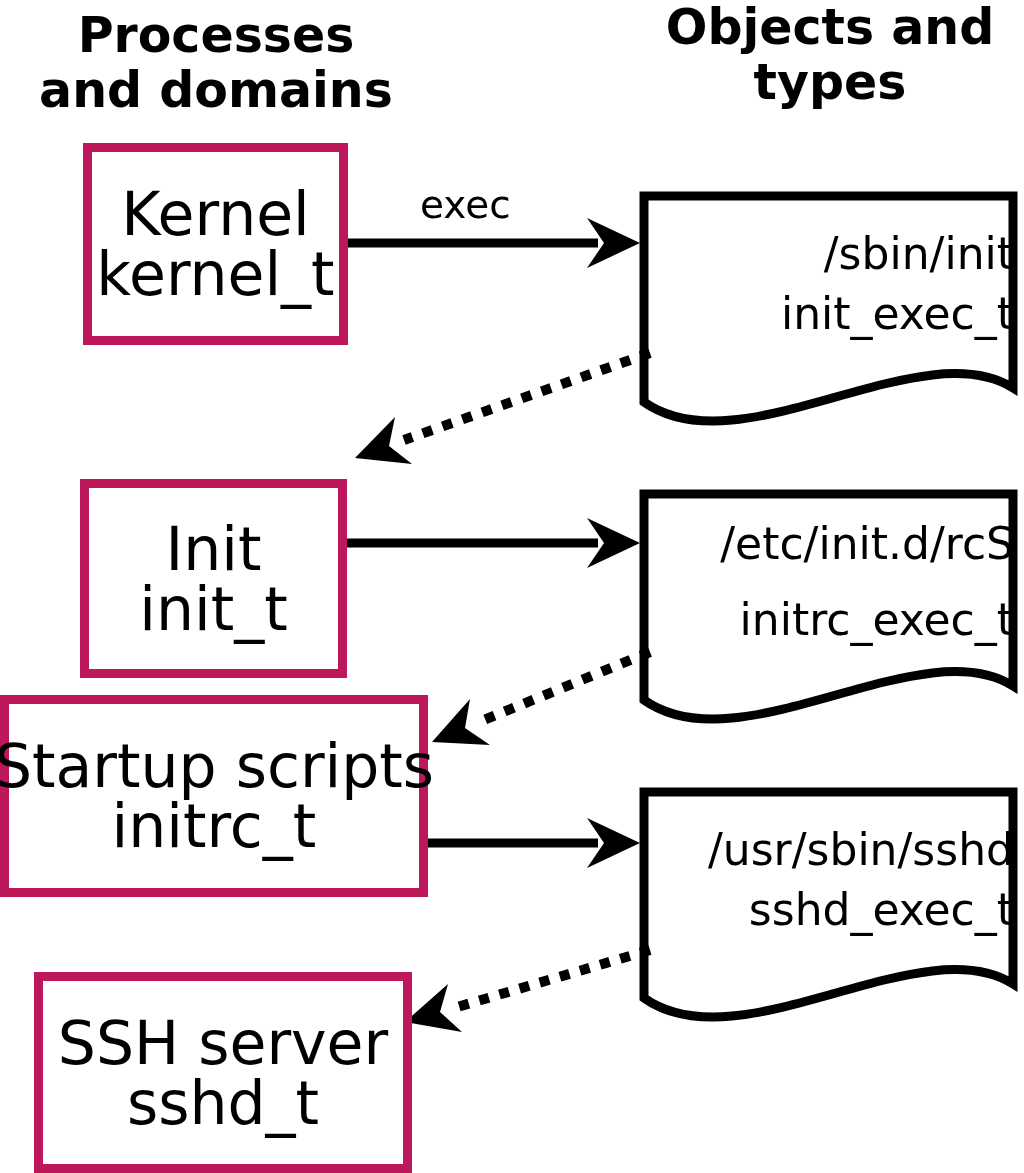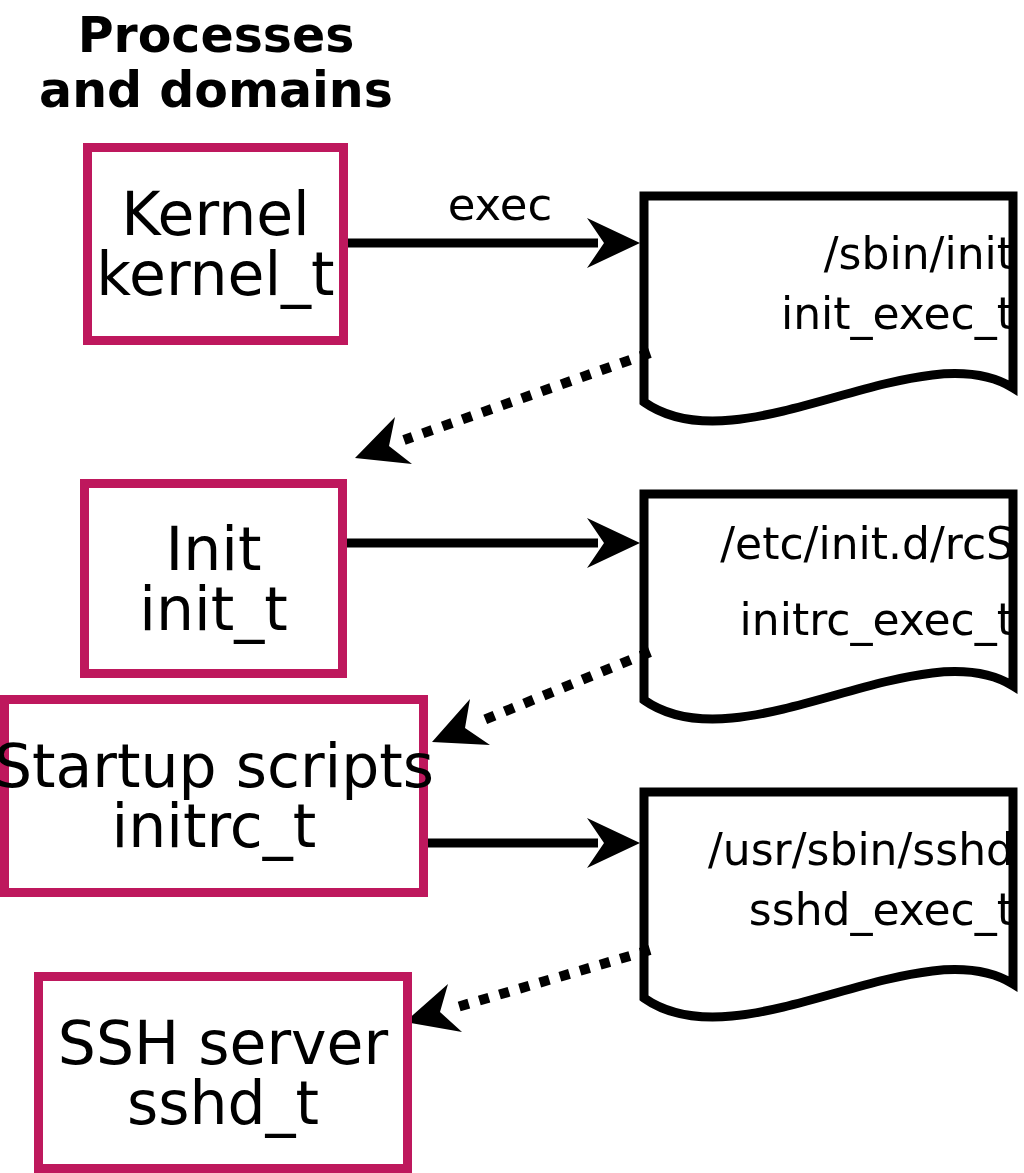--- a/index.html
+++ b/index.html
@@ -50,22 +50,21 @@
     font-size: 44px;
     line-height: 60px;
     white-space: nowrap;
     pointer-events: none;
   }
   .execlbl {
     position: absolute;
     left: 420px;
     top: 181px;
     width: 160px;
-    text-align: center;
-    font-size: 45px;
+    font-size: 39px;
     line-height: 48px;
   }
   .shape { stroke: #000000; stroke-width: 9; fill: #ffffff; }
   .solidline { stroke: #000000; stroke-width: 9; fill: none; }
   .dottedline { stroke: #000000; stroke-width: 10; stroke-dasharray: 10 11; fill: none; }
   .head { fill: #000000; stroke: none; }
 </style>
 </head>
 <body>
 
@@ -101,20 +100,24 @@
     <g>
       <line class="dottedline" x1="650" y1="950" x2="454" y2="1008"></line>
       <polygon class="head" points="405,1022 448,984 440,1012 462,1032"></polygon>
     </g>
   </svg>
 
   <div class="hdr" style="left:0px; top:8px; width:432px;">
     <span>Processes</span>
     <span>and domains</span>
   </div>
+  <div class="hdr" style="left:640px; top:0px; width:380px;">
+    <span>Objects and</span>
+    <span>types</span>
+  </div>
 
   <div class="pbox" style="left:83px; top:143px; width:265px; height:202px;">
     <span>Kernel</span>
     <span>kernel_t</span>
   </div>
   <div class="pbox" style="left:80px; top:431px; width:267px; height:199px;margin-top:48px;">
     <span>Init</span>
     <span>init_t</span>
   </div>
   <div class="pbox" style="left:0px; top:695px; width:428px; height:202px;">

